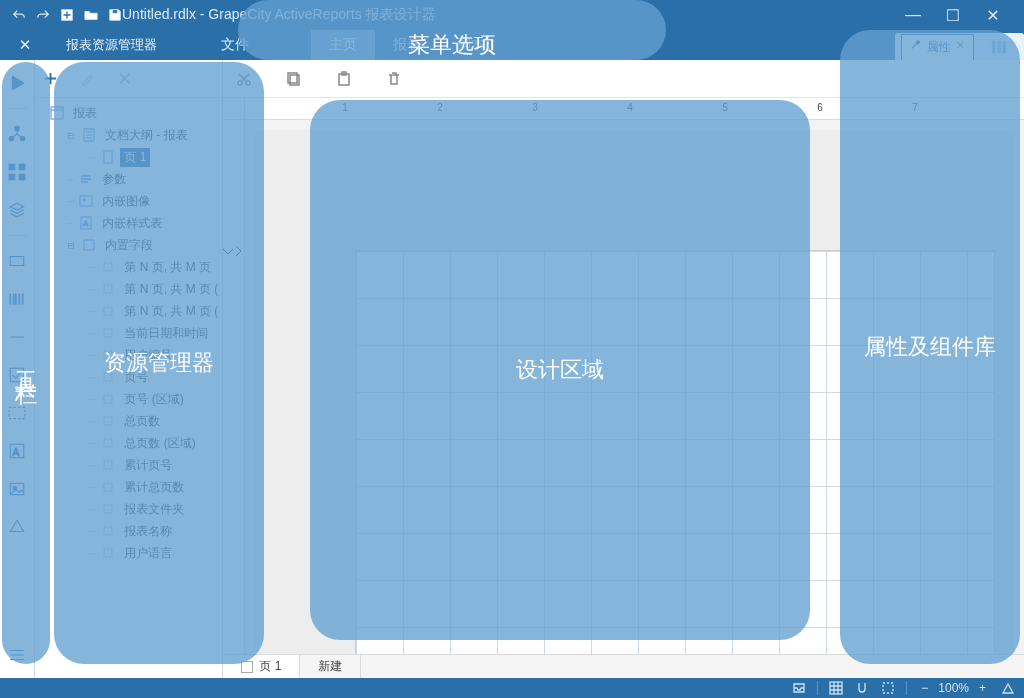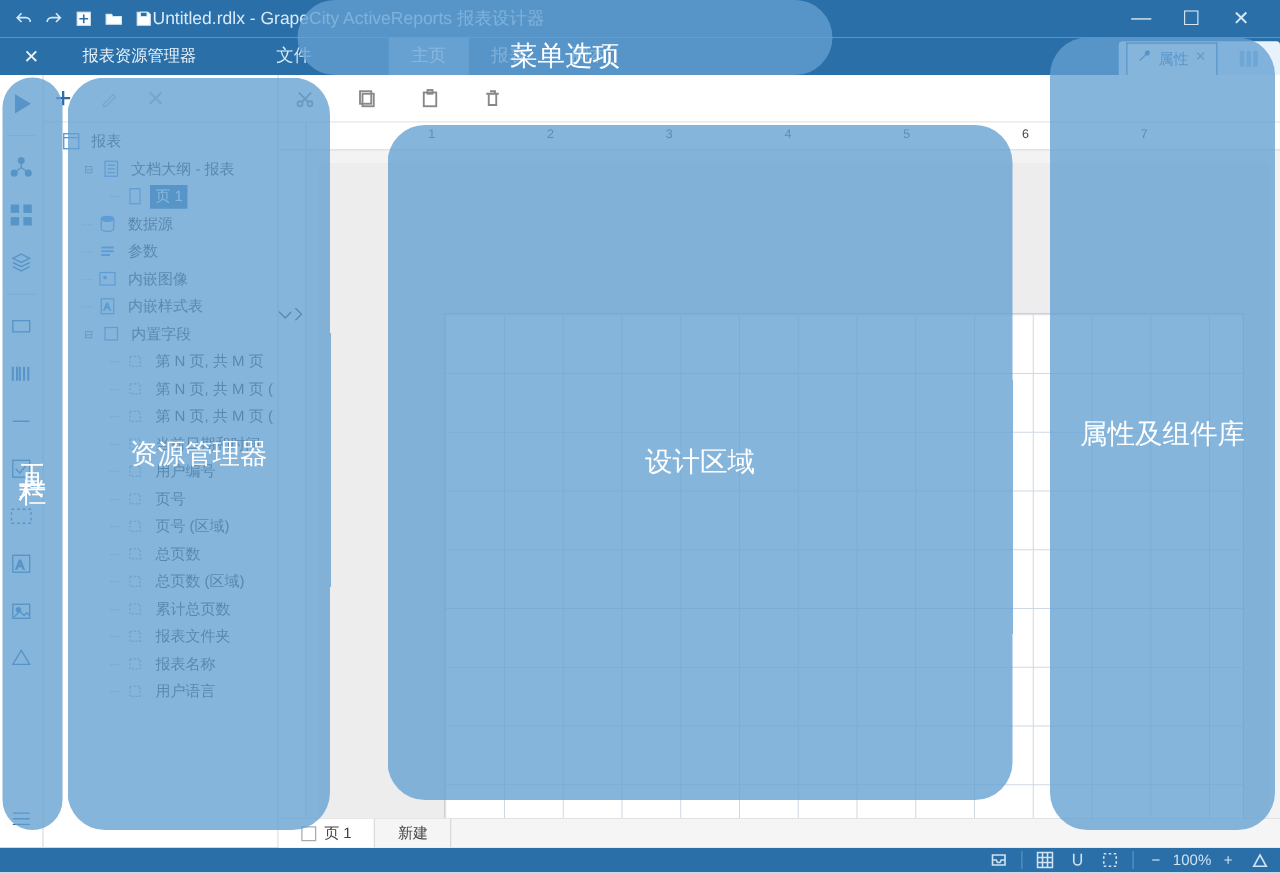--- a/index.html
+++ b/index.html
@@ -329,30 +329,20 @@
             <svg viewBox="0 0 14 14">
               <rect x="3" y="1" width="8" height="12" fill="none"></rect>
             </svg>
           </span>
           <span class="lbl">页 1</span>
         </div>
       <div class="tree-row ind2">
           <span class="dots">····</span>
           <span class="ico">
             <svg viewBox="0 0 14 14">
-              <ellipse cx="7" cy="3" rx="5" ry="2"></ellipse>
-              <path d="M2 3v8a5 2 0 0 0 10 0V3" fill="none"></path>
-            </svg>
-          </span>
-          <span class="lbl">数据源</span>
-        </div>
-      <div class="tree-row ind2">
-          <span class="dots">····</span>
-          <span class="ico">
-            <svg viewBox="0 0 14 14">
               <path d="M2 4h10M2 7h10M2 10h7" stroke-width="1.5"></path>
             </svg>
           </span>
           <span class="lbl">参数</span>
         </div>
       <div class="tree-row ind2">
           <span class="dots">····</span>
           <span class="ico">
             <svg viewBox="0 0 14 14">
               <rect x="1" y="2" width="12" height="10" fill="none"></rect>
@@ -454,20 +444,29 @@
           <span class="lbl">总页数</span>
         </div>
       <div class="tree-row ind3">
           <span class="dots">····</span>
           <span class="ico fieldico">
             <svg viewBox="0 0 14 14">
               <rect x="3" y="3" width="8" height="8" fill="none" stroke-dasharray="1.5"></rect>
             </svg>
           </span>
           <span class="lbl">总页数 (区域)</span>
+        </div>
+      <div class="tree-row ind3">
+          <span class="dots">····</span>
+          <span class="ico fieldico">
+            <svg viewBox="0 0 14 14">
+              <rect x="3" y="3" width="8" height="8" fill="none" stroke-dasharray="1.5"></rect>
+            </svg>
+          </span>
+          <span class="lbl">累计页号</span>
         </div>
       <div class="tree-row ind3">
           <span class="dots">····</span>
           <span class="ico fieldico">
             <svg viewBox="0 0 14 14">
               <rect x="3" y="3" width="8" height="8" fill="none" stroke-dasharray="1.5"></rect>
             </svg>
           </span>
           <span class="lbl">累计总页数</span>
         </div>

